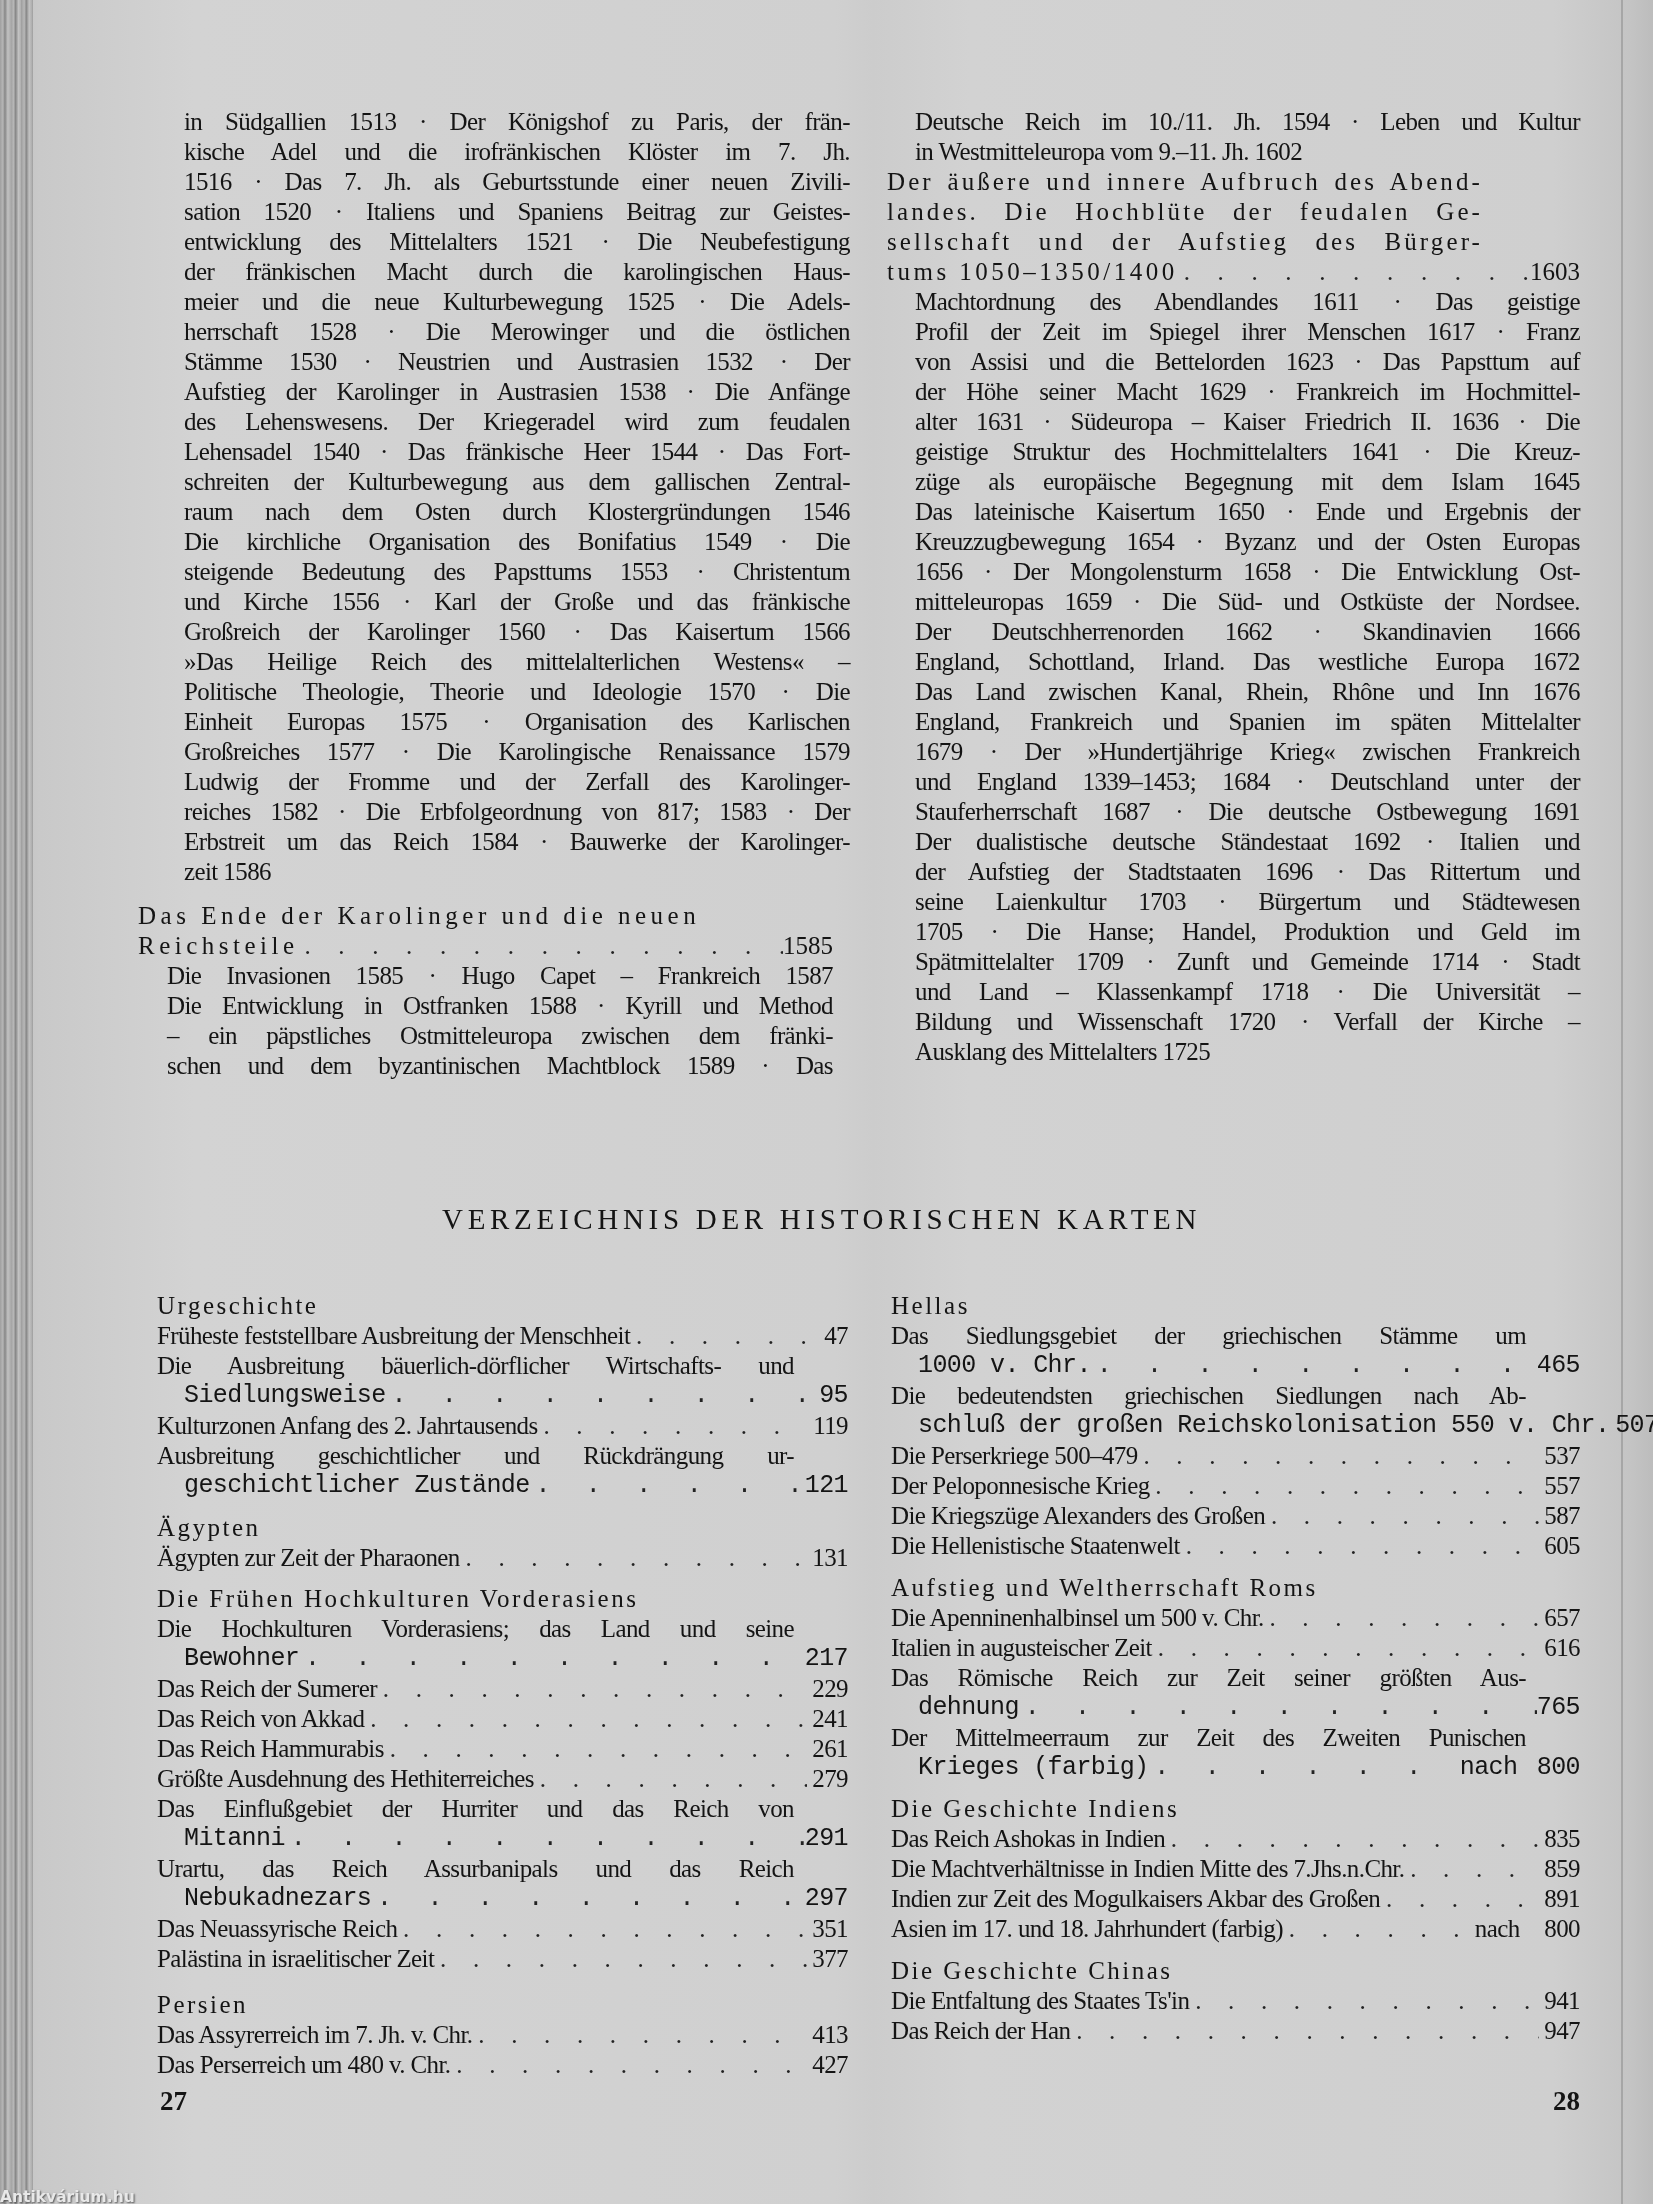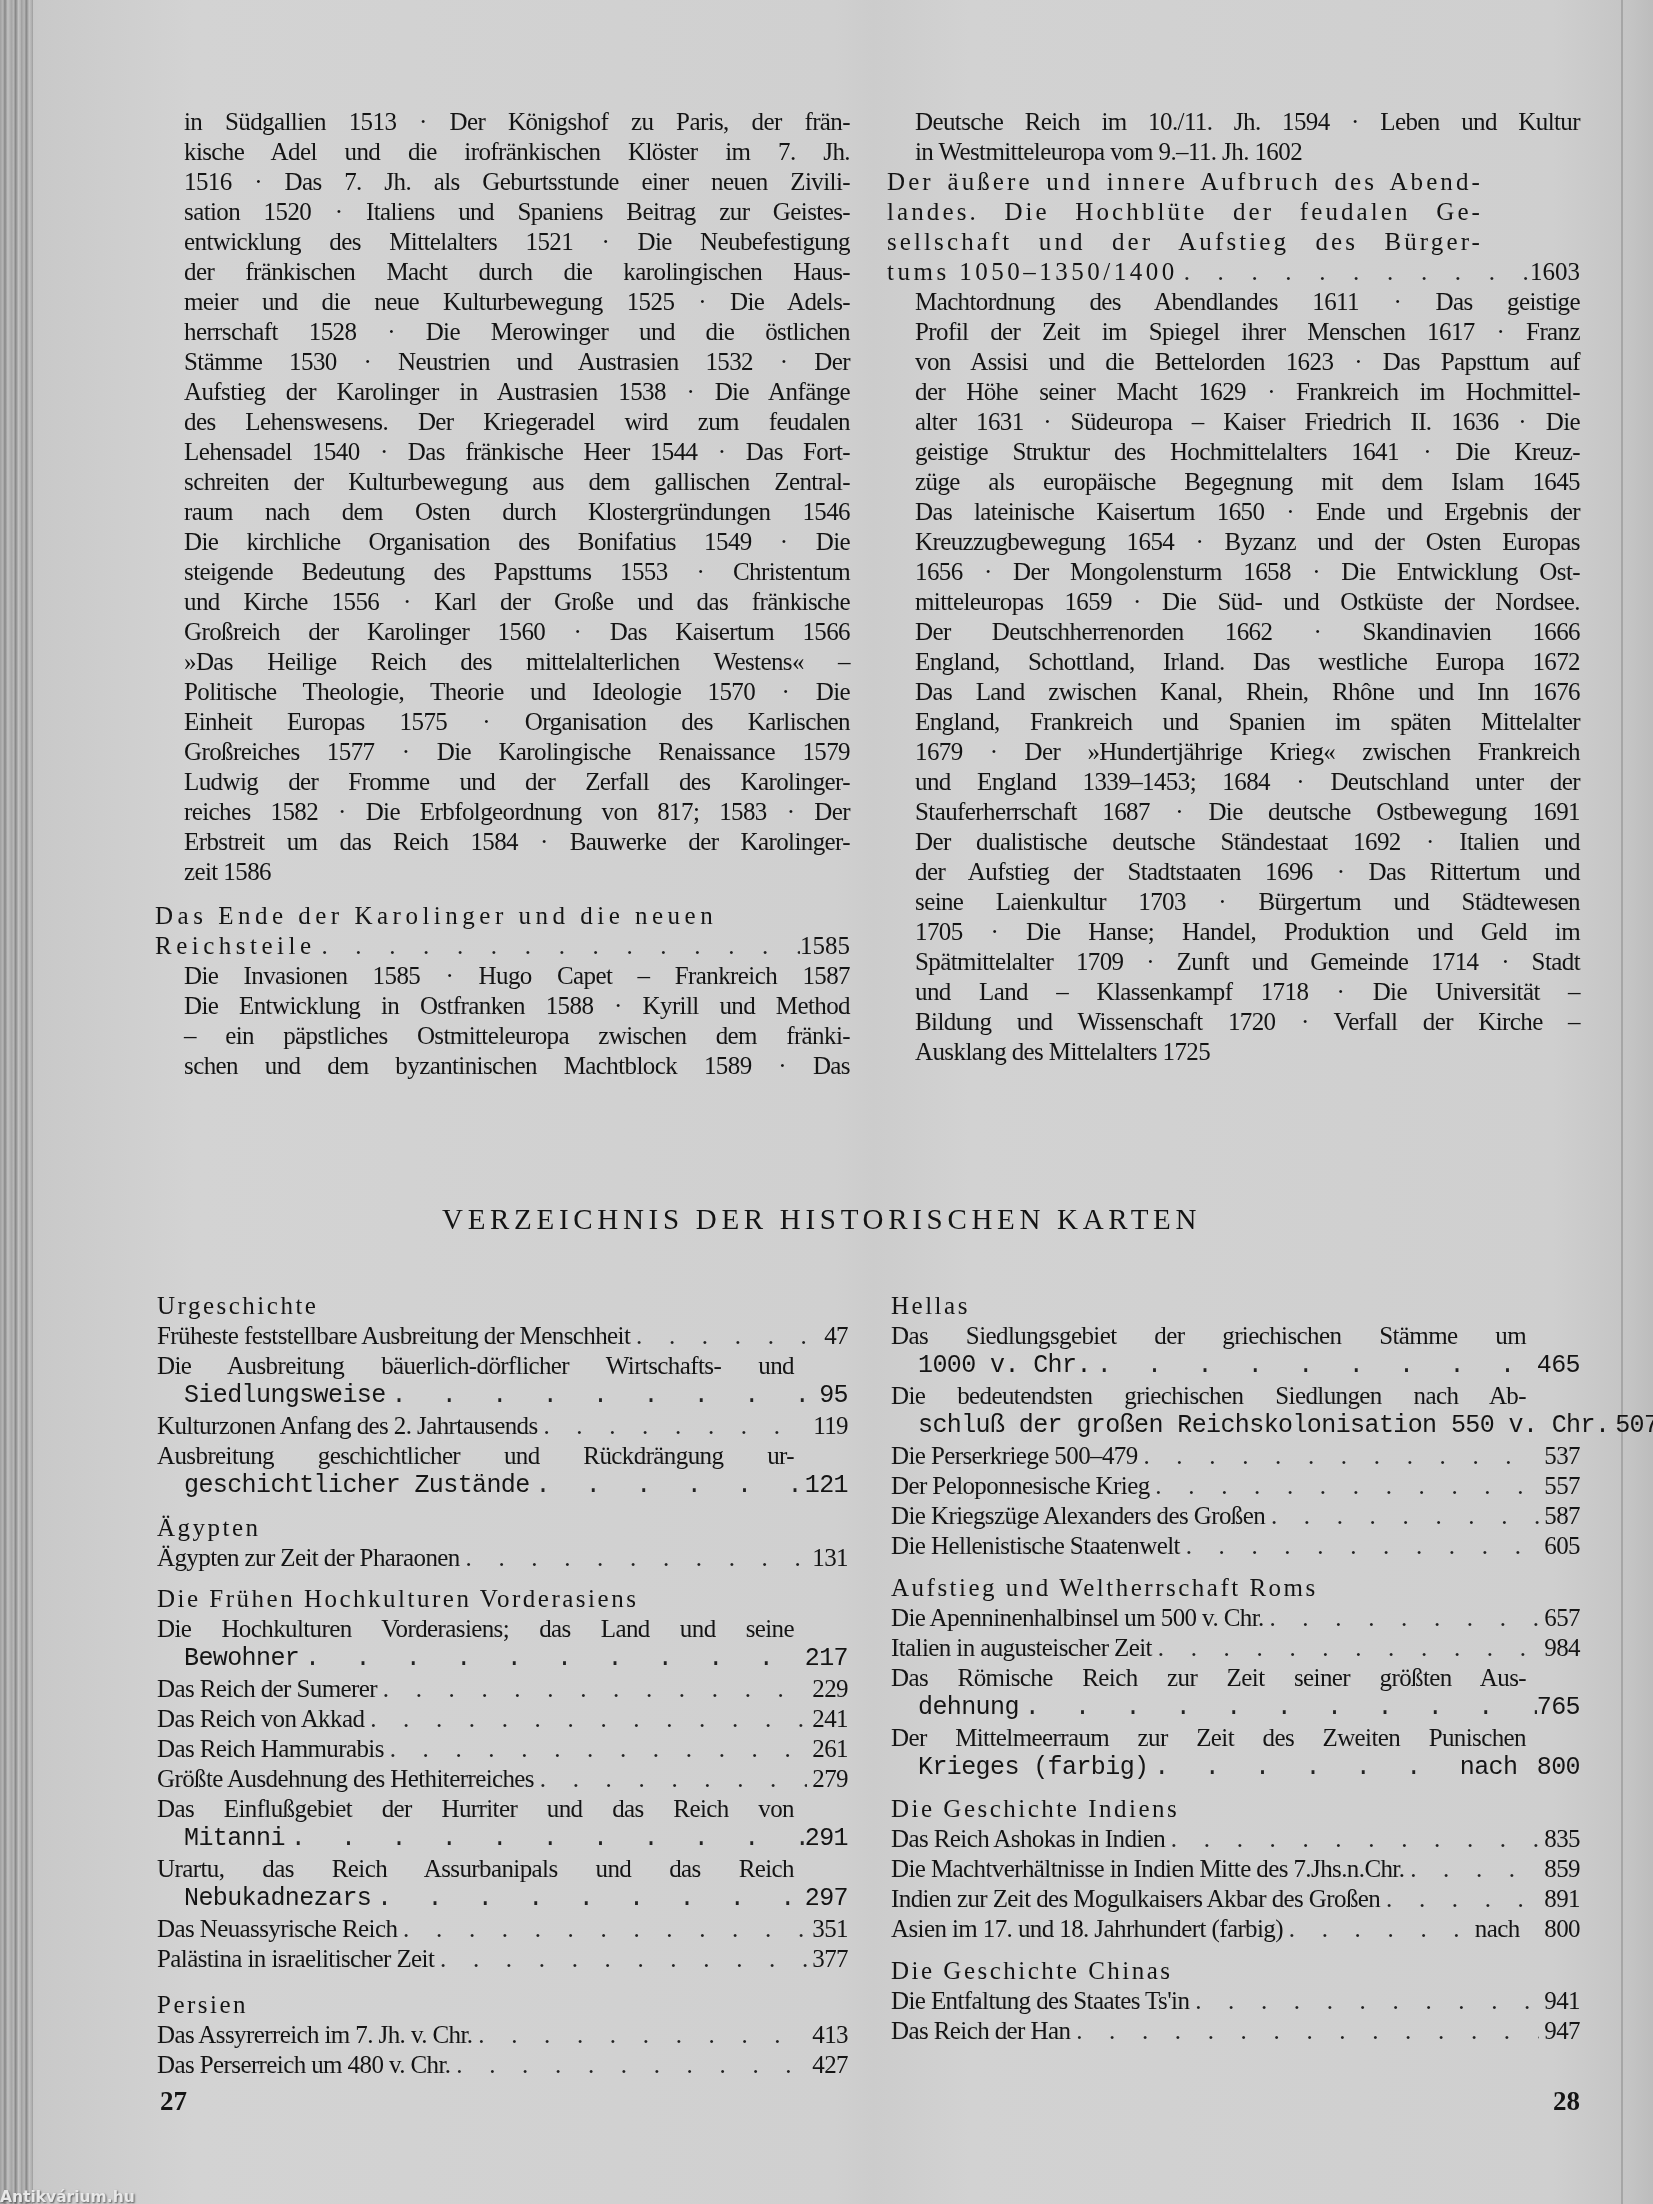--- a/index.html
+++ b/index.html
@@ -57,21 +57,21 @@
     <div class="line body-text cond">»Das Heilige Reich des mittelalterlichen Westens« –</div>
     <div class="line body-text cond">Politische Theologie, Theorie und Ideologie 1570 · Die</div>
     <div class="line body-text cond">Einheit Europas 1575 · Organisation des Karlischen</div>
     <div class="line body-text cond">Großreiches 1577 · Die Karolingische Renaissance 1579</div>
     <div class="line body-text cond">Ludwig der Fromme und der Zerfall des Karolinger-</div>
     <div class="line body-text cond">reiches 1582 · Die Erbfolgeordnung von 817; 1583 · Der</div>
     <div class="line body-text cond">Erbstreit um das Reich 1584 · Bauwerke der Karolinger-</div>
     <div class="line body-text cond last">zeit 1586</div>
   </div>
 
-<div class="col" style="left:155px; top:901px; width:695px;">
+<div class="col" style="left:138px; top:901px; width:695px;">
   <div class="head" style="letter-spacing:4.5px;">Das Ende der Karolinger und die neuen</div>
   <div class="toc-row" style="letter-spacing:4.5px;">
     <span class="t">Reichsteile</span>
     <span class="dots" style="letter-spacing:10.7px;">. . . . . . . . . . . . . . . . . . . . . . . . . . . . . . . . . . . . . . . . . .</span>
     <span class="pg" style="letter-spacing:0;">1585</span>
   </div>
   <div id="left-sec-body" style="padding-left:29px;">
       <div class="line body-text cond">Die Invasionen 1585 · Hugo Capet – Frankreich 1587</div>
       <div class="line body-text cond">Die Entwicklung in Ostfranken 1588 · Kyrill und Method</div>
       <div class="line body-text cond">– ein päpstliches Ostmitteleuropa zwischen dem fränki-</div>
@@ -253,21 +253,21 @@
     </div>
     <div class="head" style="letter-spacing: 2.5px; margin-top: 11.6px;">Aufstieg und Weltherrschaft Roms</div>
     <div class="toc-row">
       <span class="t">Die Apenninenhalbinsel um 500 v. Chr.</span>
       <span class="dots">. . . . . . . . . . . . . . . . . . . . . . . . . . . . . . . . . . . . . . . . . .</span>
       <span class="pg">657</span>
     </div>
     <div class="toc-row">
       <span class="t">Italien in augusteischer Zeit</span>
       <span class="dots">. . . . . . . . . . . . . . . . . . . . . . . . . . . . . . . . . . . . . . . . . .</span>
-      <span class="pg">984</span>
+      <span class="pg">616</span>
     </div>
     <div class="line body-text cond" style="width: 635px;">Das Römische Reich zur Zeit seiner größten Aus-</div>
     <div class="toc-row indent">
       <span class="t">dehnung</span>
       <span class="dots">. . . . . . . . . . . . . . . . . . . . . . . . . . . . . . . . . . . . . . . . . .</span>
       <span class="pg">765</span>
     </div>
     <div class="line body-text cond" style="width: 635px;">Der Mittelmeerraum zur Zeit des Zweiten Punischen</div>
     <div class="toc-row indent">
       <span class="t">Krieges (farbig)</span>

